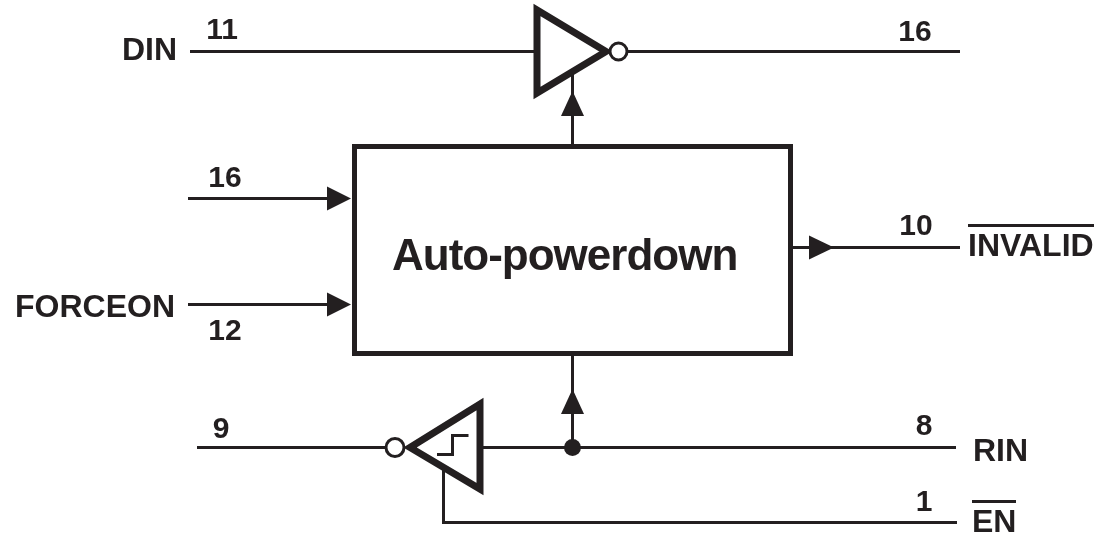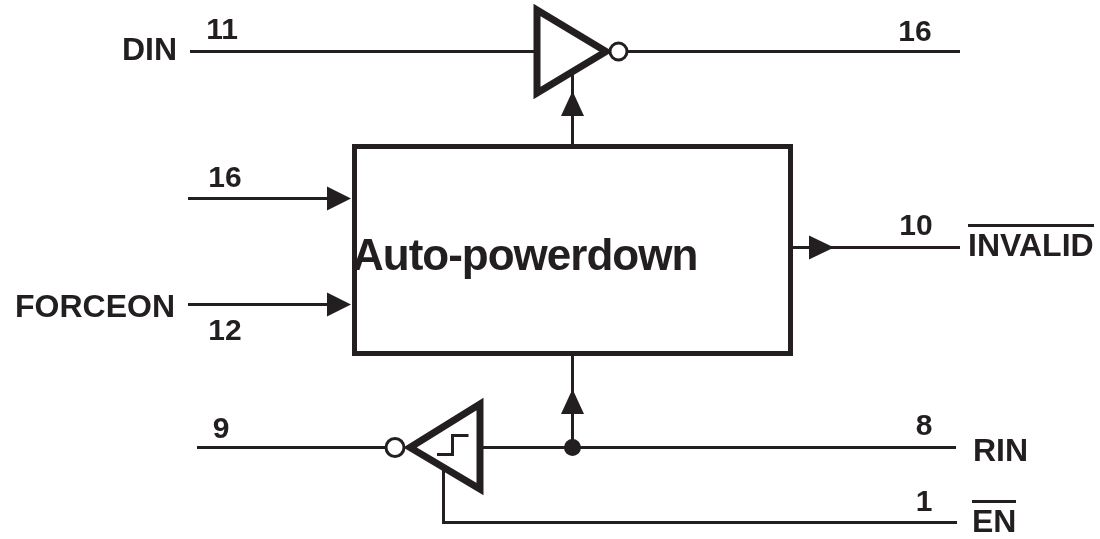--- a/index.html
+++ b/index.html
@@ -49,20 +49,21 @@
     position: absolute;
     left: 352px;
     top: 233px;
     width: 381px;
     font-weight: 700;
     font-size: 44px;
     line-height: 44px;
     letter-spacing: -1px;
     color: var(--ink);
     white-space: nowrap;
+    padding-left: 40px;
   }
 </style>
 </head>
 <body>
 
 <div class="stage">
 
   <svg class="wires" width="1100" height="539" viewBox="0 0 1100 539">
 
     <line class="wire" x1="190" y1="51.5" x2="537" y2="51.5"></line>

